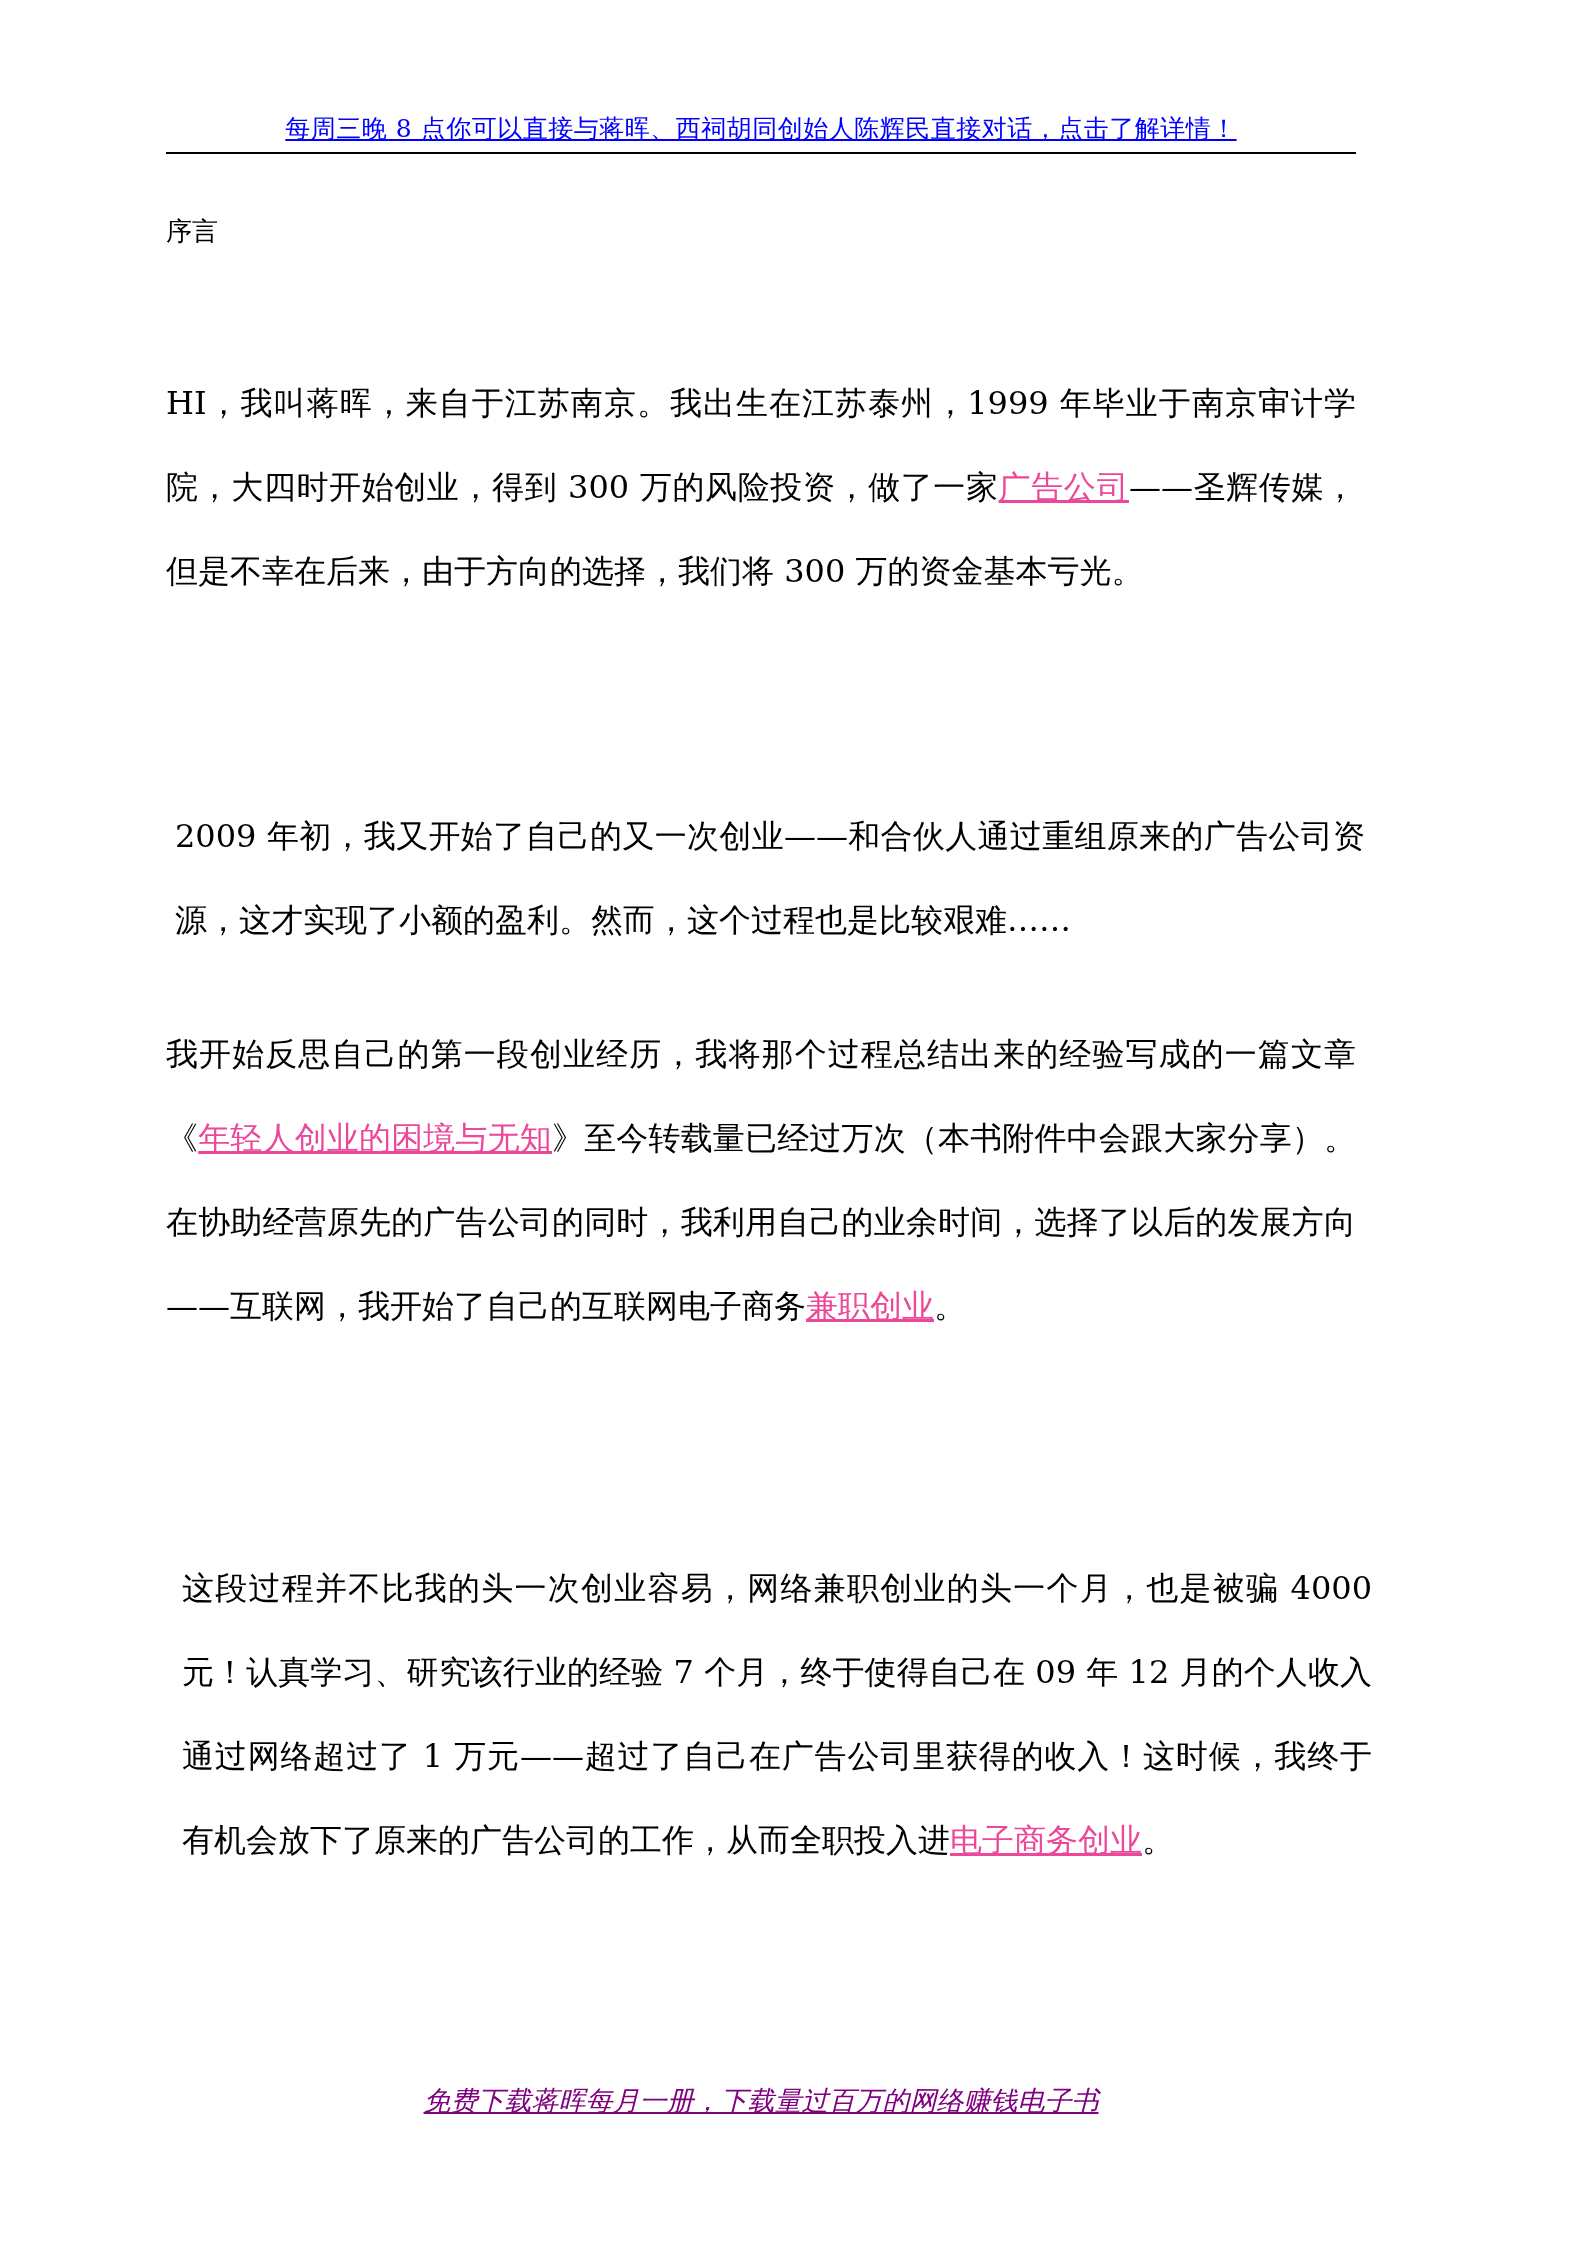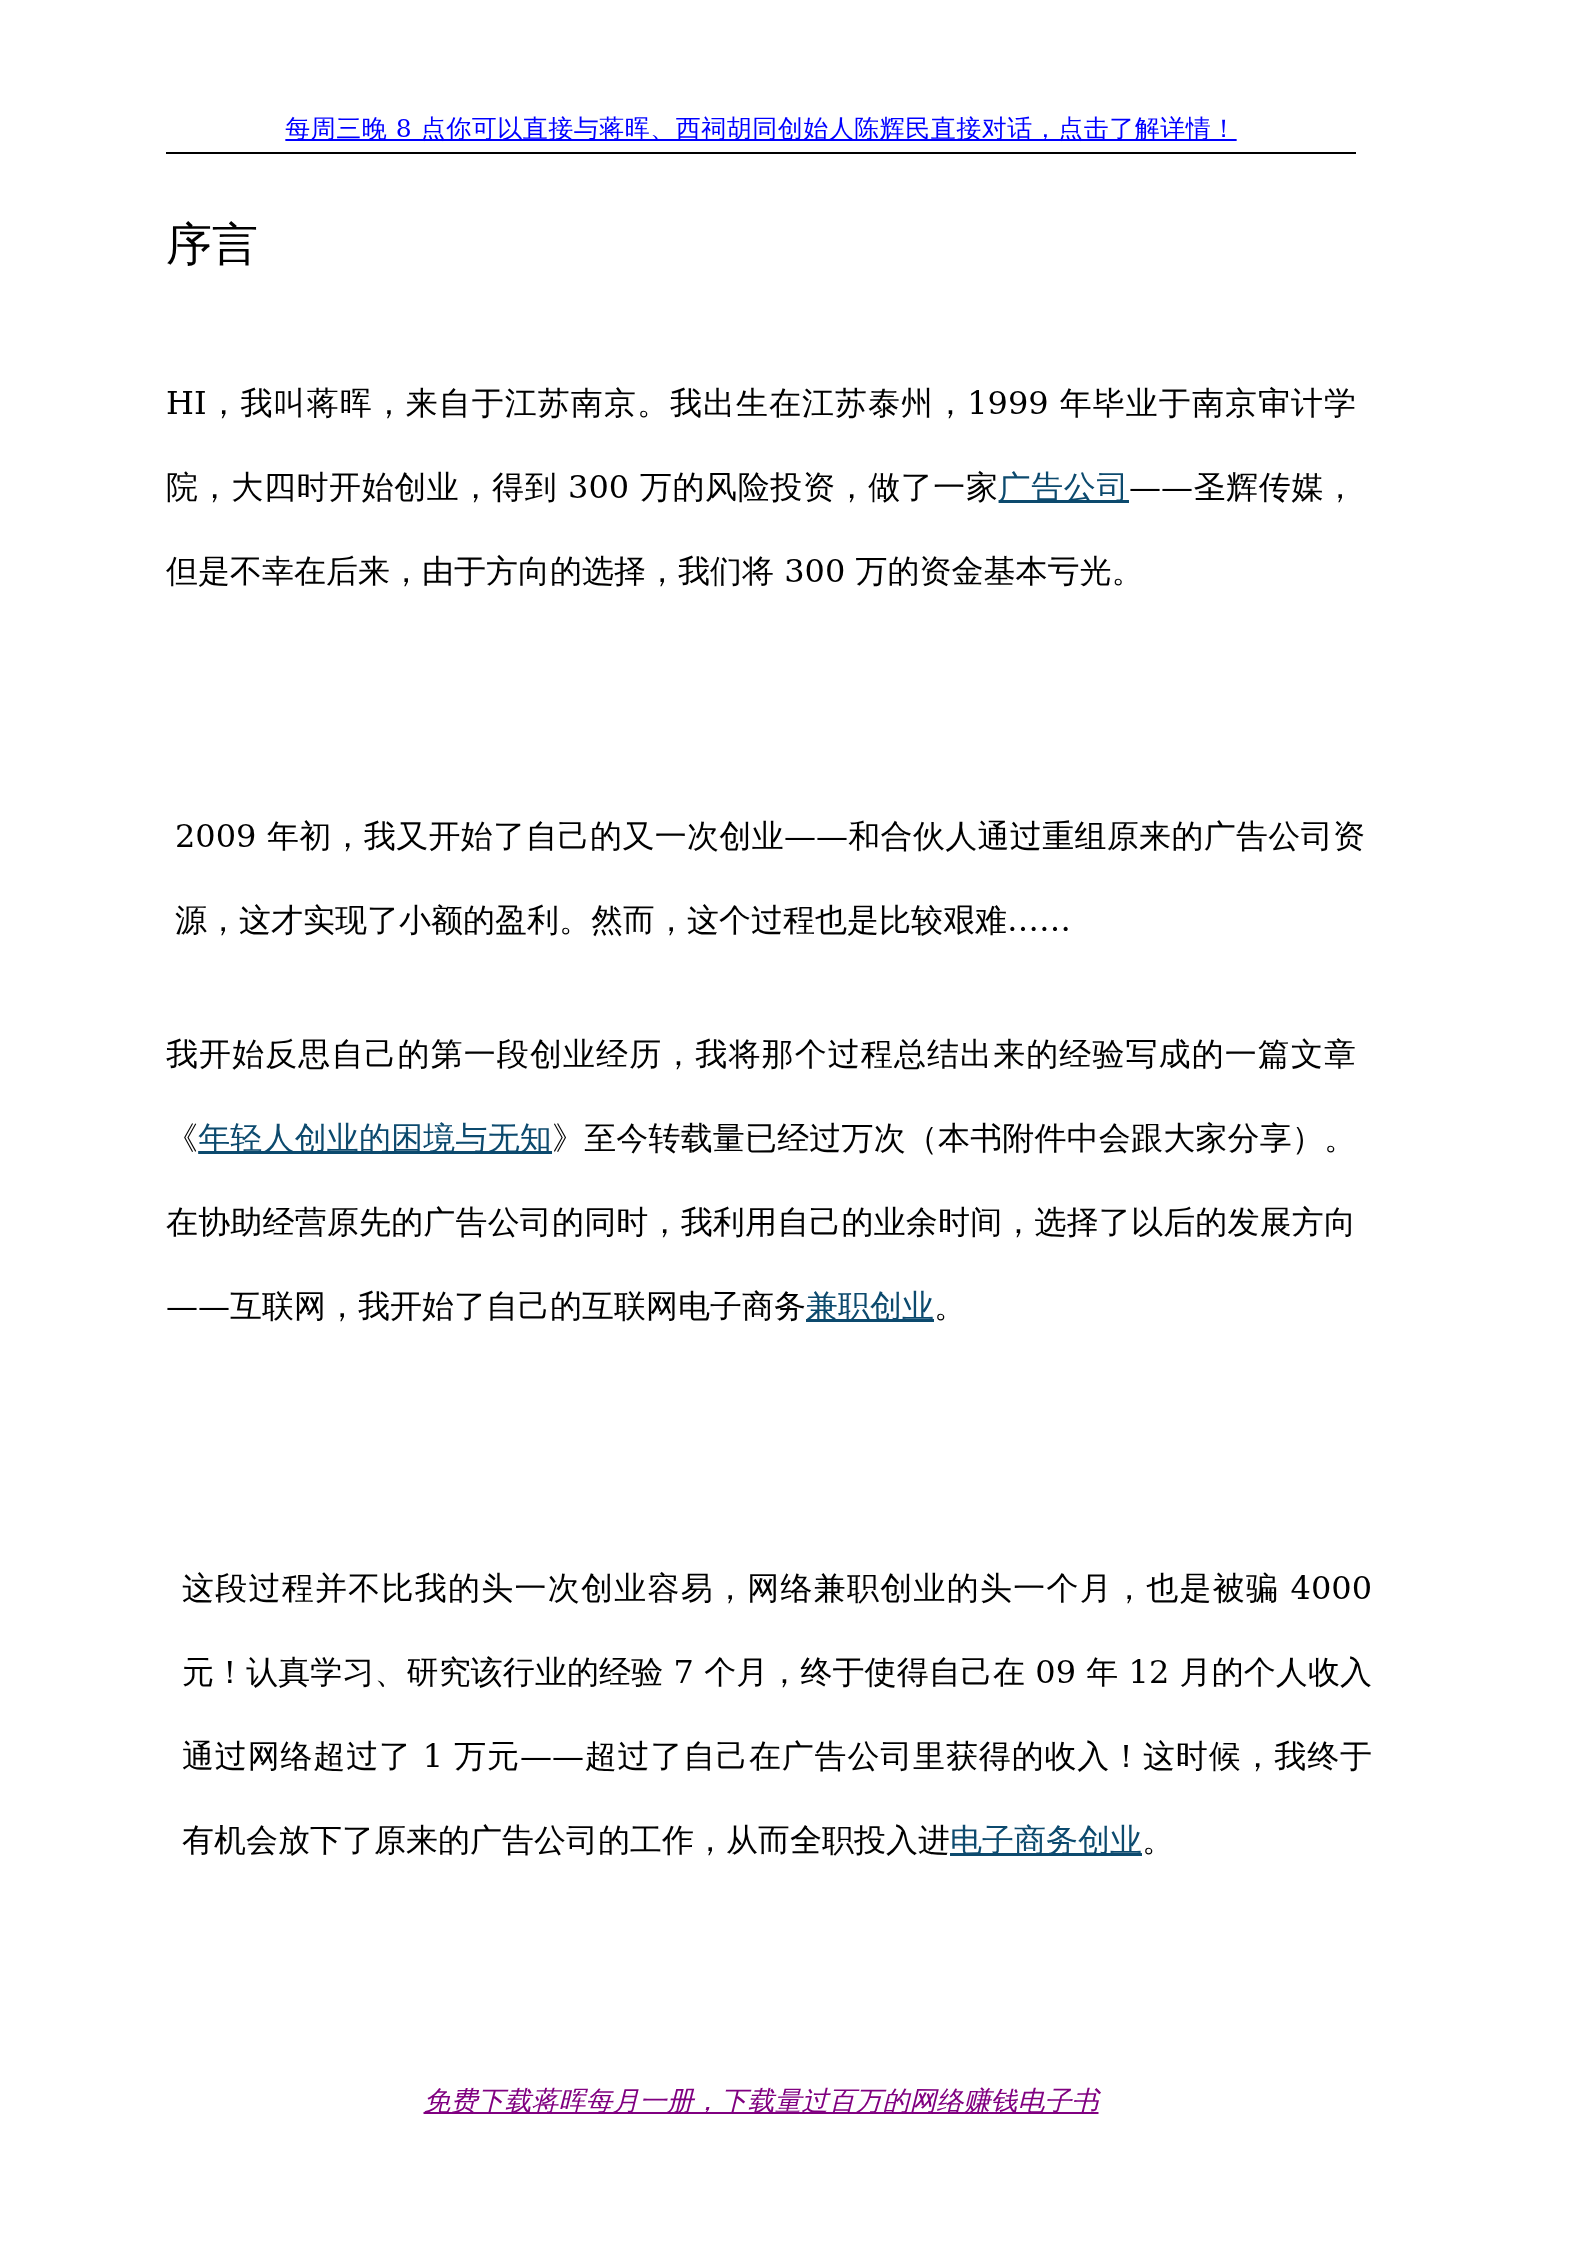--- a/index.html
+++ b/index.html
@@ -2,23 +2,23 @@
 <html><head>
   <meta charset="utf-8">
   <style>
     html, body { margin: 0; padding: 0; background: #ffffff; }
     body { width: 1587px; height: 2245px; position: relative; overflow: hidden;
       font-family: "DejaVu Serif", "Liberation Serif", serif; color: #000; }
     .page { position: absolute; left: 0; top: 0; width: 1587px; height: 2245px; }
     .header { position: absolute; left: 166px; top: 112px; width: 1190px; text-align: center; }
     .header a { font-size: 25px; color: #0000ff; text-decoration: underline; letter-spacing: 0.5px; }
     .header-rule { position: absolute; left: 166px; top: 152px; width: 1190px; height: 2px; background: #000; }
-    .title { position: absolute; left: 166px; top: 214px; font-family: Liberation Mono, monospace; font-size: 46px; }
+    .title { position: absolute; left: 166px; top: 214px; font-family: Liberation Mono, monospace; font-size: 26px; }
     .para { position: absolute; left: 166px; width: 1190px; font-size: 32px; line-height: 84px; text-align: justify; }
-    .para a { color: #0c4a6e; text-decoration: underline; }
+    .para a { color: #ec4899; text-decoration: underline; }
     .p1 { top: 361px; }
     .p2 { top: 785px; }
     .p3 { top: 1012px; }
     .p4 { top: 1530px; }
     .footer { position: absolute; left: 166px; top: 2083px; width: 1190px; text-align: center; }
     .footer a { font-size: 27px; color: #800080; text-decoration: underline; font-style: italic; }
   </style>
 </head>
 <body>
 

